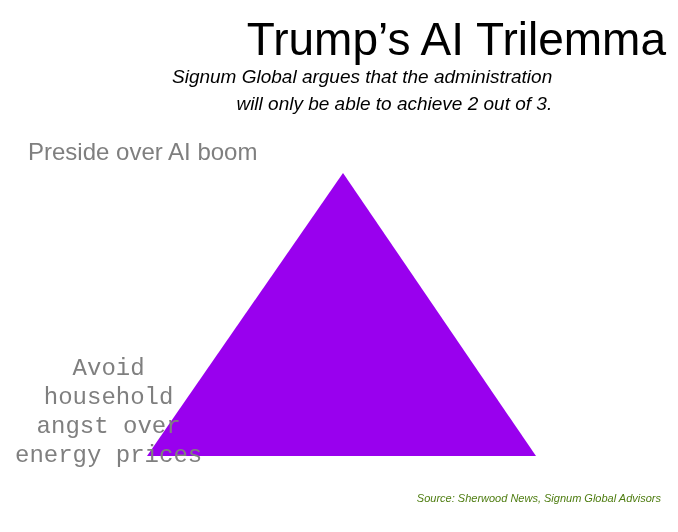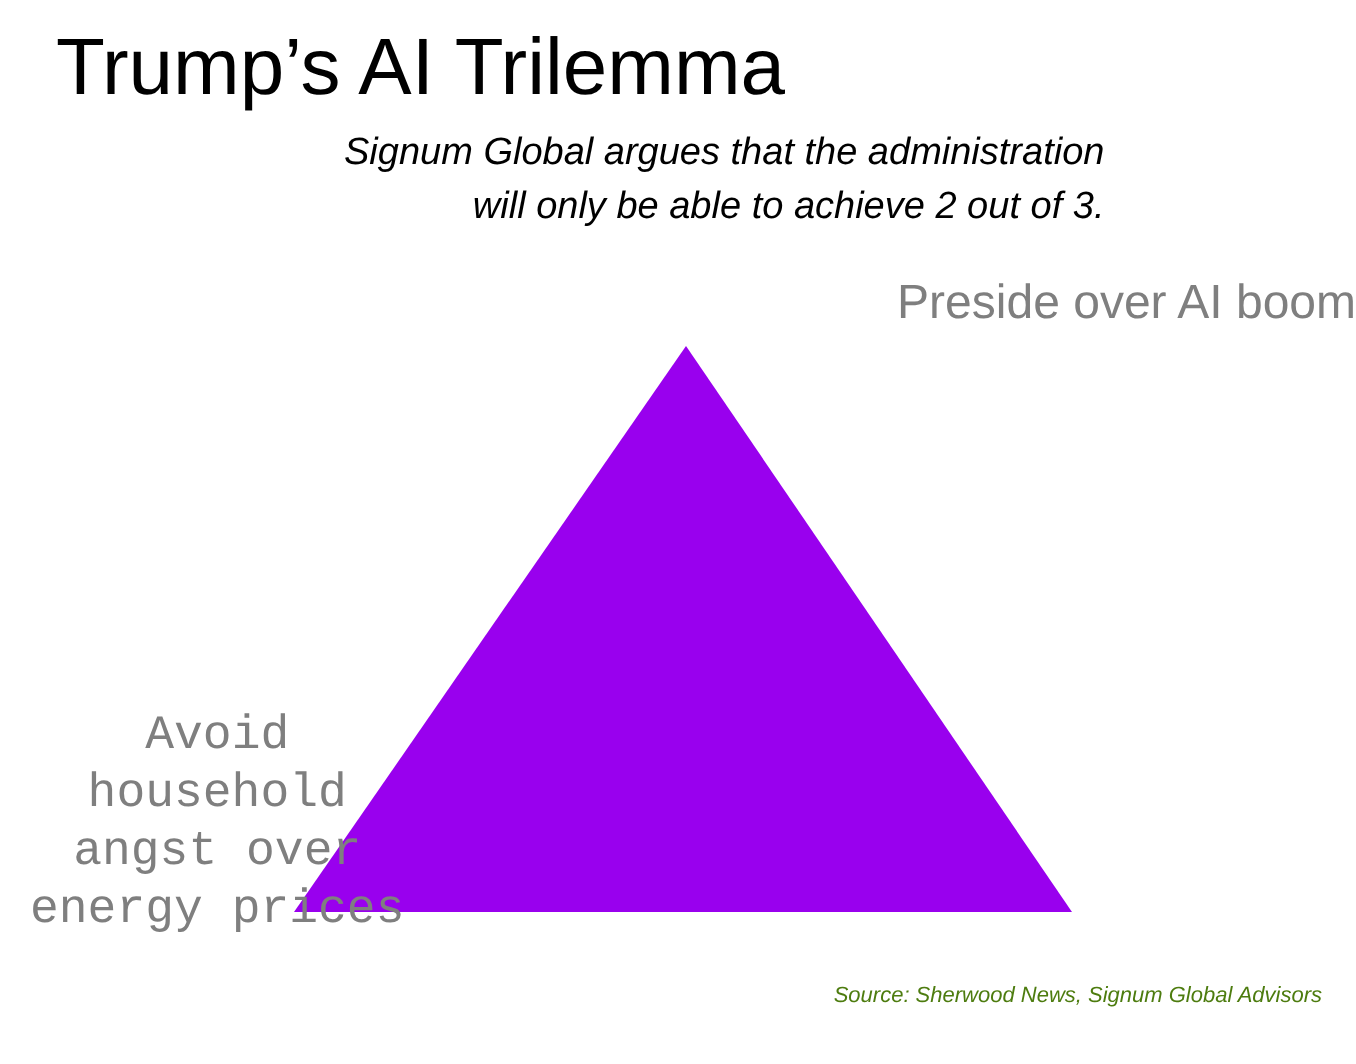--- a/index.html
+++ b/index.html
@@ -13,22 +13,22 @@
     width: 678px;
     height: 532px;
     background: #ffffff;
     overflow: hidden;
   }
   .title {
     position: absolute;
     top: 12px;
     left: 28px;
     right: 12px;
-    text-align: left;
-    font-size: 40px;
+    text-align: right;
+    font-size: 46px;
     font-weight: 400;
     color: #000000;
     letter-spacing: 0;
     white-space: nowrap;
   }
   .subtitle {
     position: absolute;
     top: 63px;
     left: 172px;
     font-size: 19px;
@@ -42,22 +42,23 @@
     color: #7f7f7f;
     font-size: 24px;
     line-height: 29px;
     white-space: pre-line;
   }
   .label-top {
     position: absolute;
     top: 137px;
     left: 0;
     right: 0;
-    text-align: right;
+    text-align: left;
     white-space: nowrap;
+    padding-left: 28px;
   }
   .label-left {
     position: absolute;
     top: 354px;
     left: 15px;
     text-align: center;
     font-family: Liberation Mono, monospace;
   }
   .label-right {
     position: absolute;

